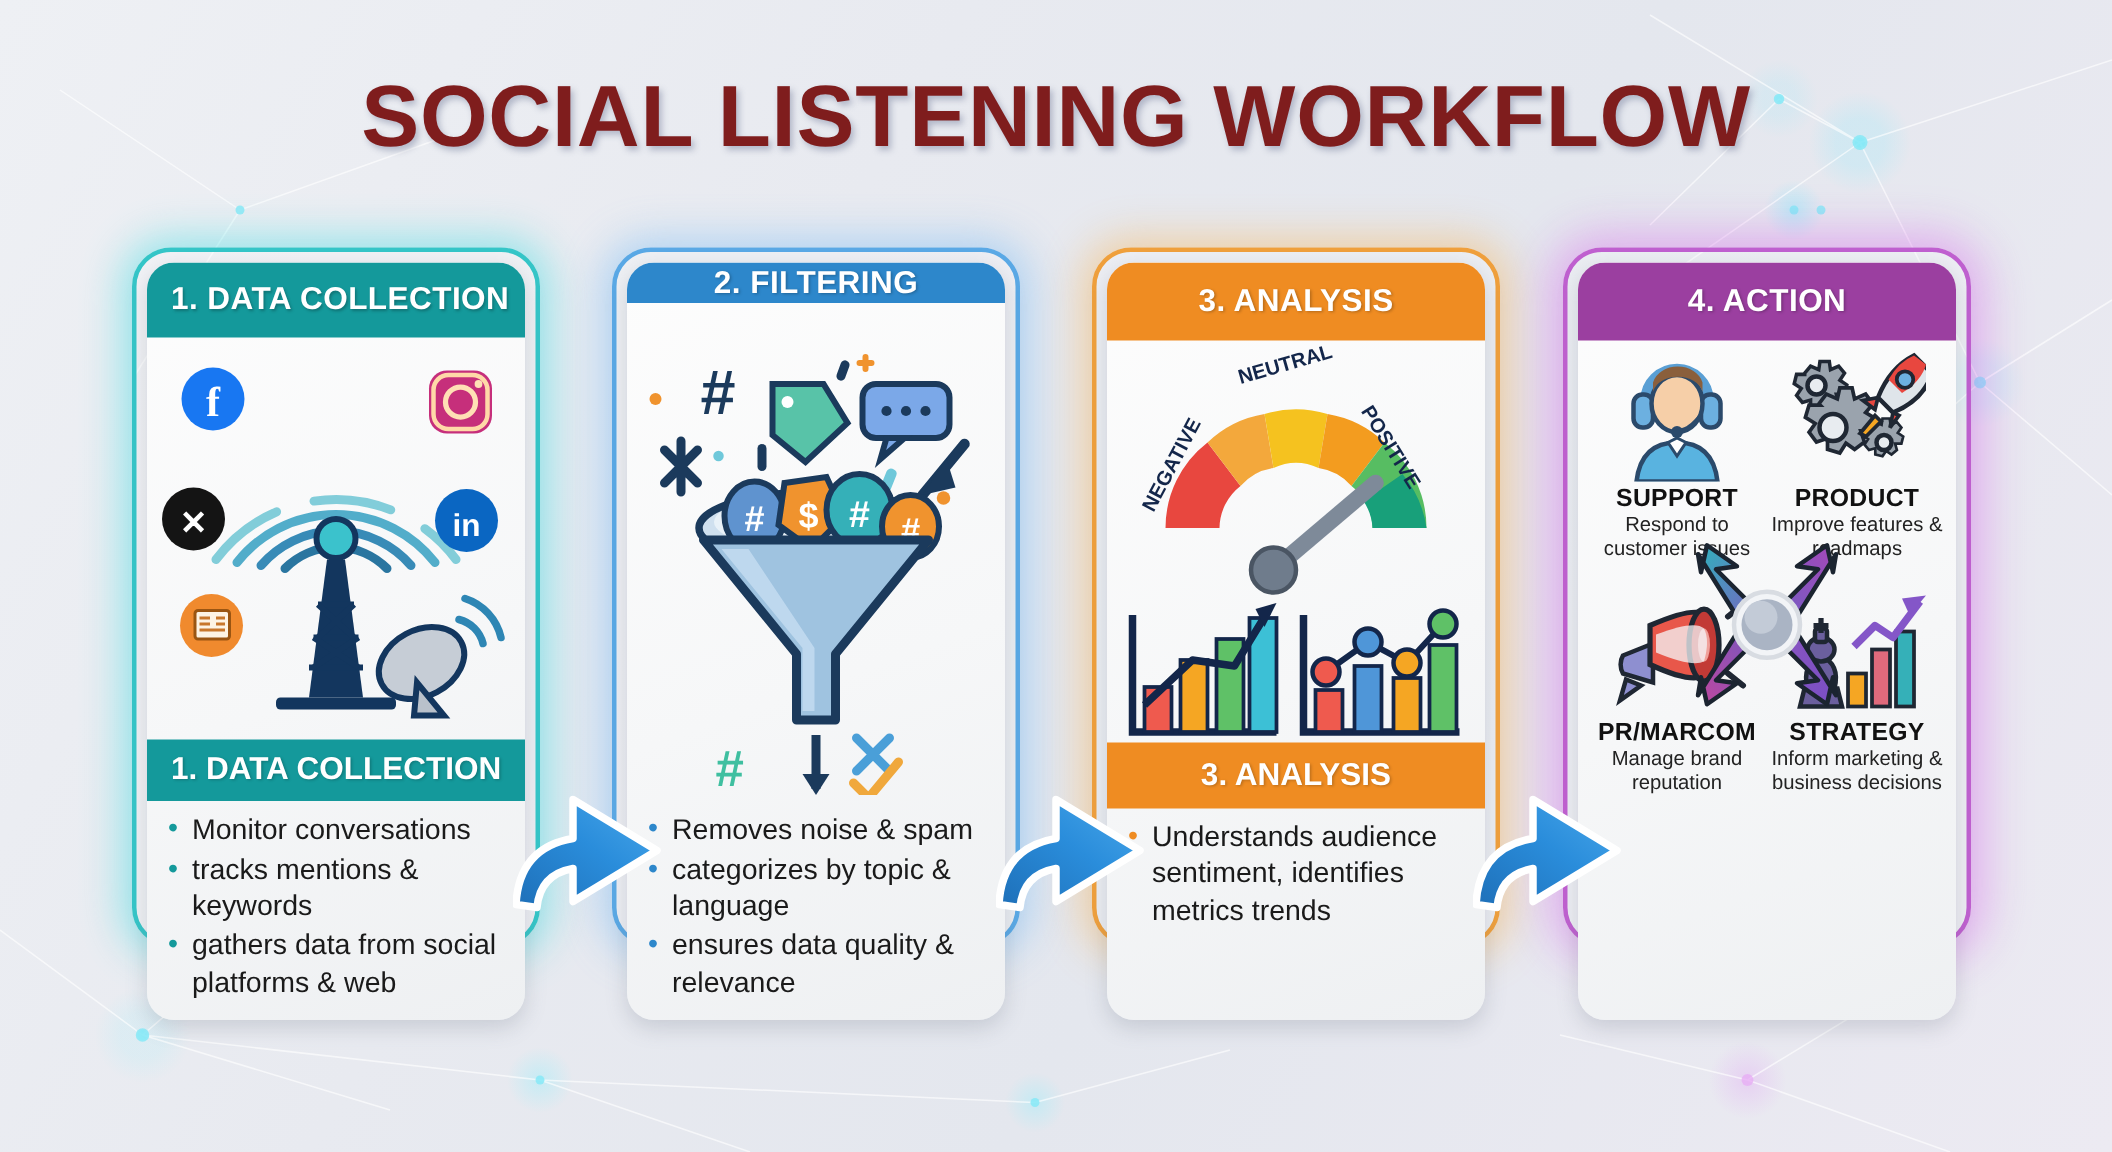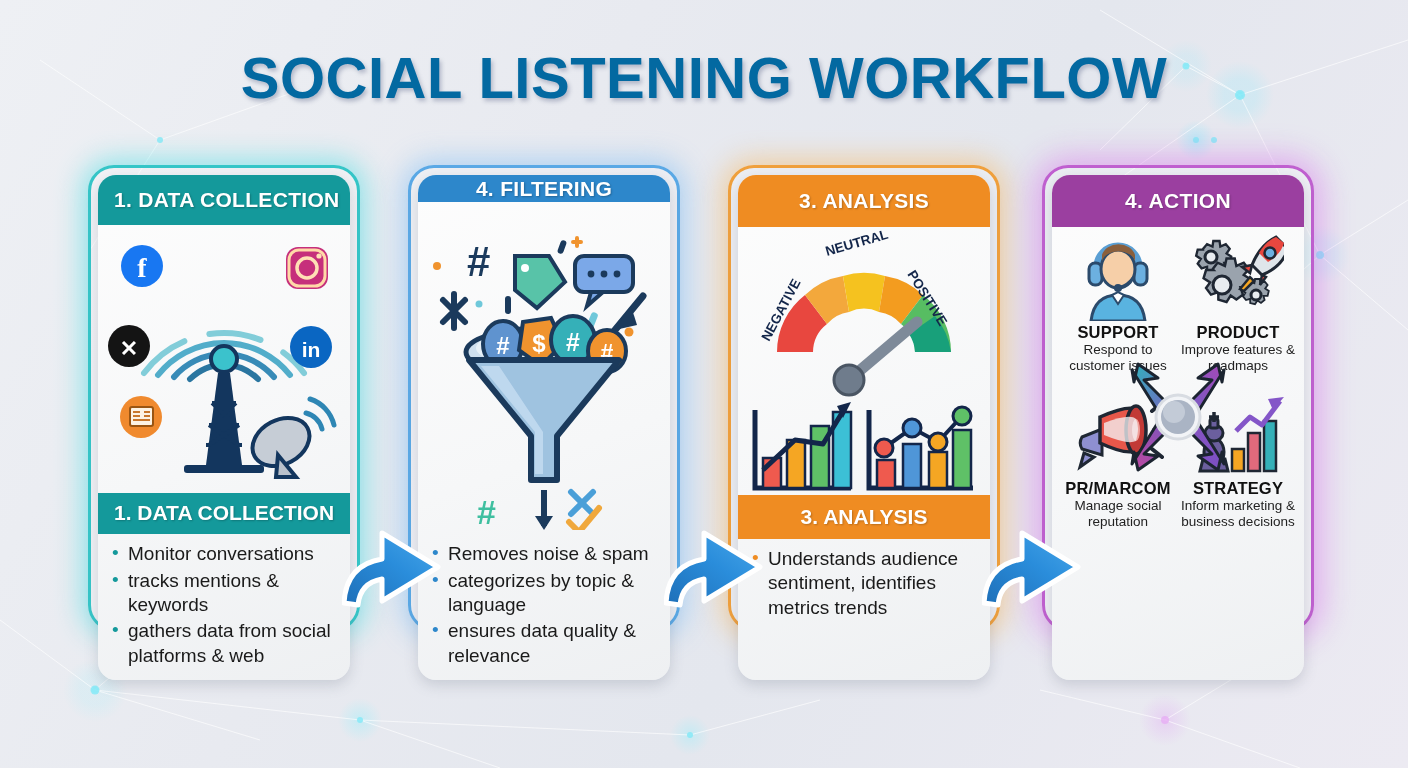--- a/index.html
+++ b/index.html
@@ -17,21 +17,21 @@
       radial-gradient(circle at 1165px 720px, rgba(225,160,245,0.30) 0 3px, rgba(0,0,0,0) 26px),
       linear-gradient(120deg, #eef0f4 0%, #e8eaf0 35%, #e4e7ee 60%, #eceaf2 100%);
     position:relative;
   }
   .bg-net { position:absolute; inset:0; pointer-events:none; opacity:.85; }
   .wrap { position:relative; width:1408px; height:768px; }
 
   .title {
     position:absolute; top:44px; left:0; width:1408px; text-align:center;
     font-size:58px; font-weight:bold; letter-spacing:0.5px;
-    color:#0369a1; text-shadow:2px 3px 4px rgba(110,120,150,0.45);
+    color:#7f1d1d; text-shadow:2px 3px 4px rgba(110,120,150,0.45);
     font-family:"Liberation Sans", sans-serif;
   }
 
   .cards { position:absolute; top:165px; left:0; width:1408px; height:525px; }
 
   .card-slot { position:absolute; top:0; width:272px; height:466px;border-radius:17px; }
   .c1 { left:88px; } .c2 { left:408px; } .c3 { left:728px; } .c4 { left:1042px; }
 
   .card-outer {
     position:absolute; inset:0; border-radius:26px; border:3px solid #2fc4c9;
@@ -184,21 +184,21 @@
           <li>Monitor conversations</li>
           <li>tracks mentions &amp; keywords</li>
           <li>gathers data from social platforms &amp; web</li>
         </ul>
       </div>
     </div>
 
     <div class="card-slot c2">
       <div class="card-outer"></div>
       <div class="card">
-        <div class="hdr center h-blue">4. FILTERING</div>
+        <div class="hdr center h-blue">2. FILTERING</div>
         <div class="art" style="height:330px;">
           <svg width="250" height="326" viewBox="0 0 250 326">
             <g>
               <text x="48" y="72" font-size="42" font-weight="bold" fill="#1b3a5c">#</text>
               <path d="M24,96 l22,22 M46,96 l-22,22 M35,90 v34" stroke="#1b3a5c" stroke-width="6" stroke-linecap="round" fill="none"></path>
               <path d="M96,52 l34,0 l16,26 l-28,26 l-22,-18 z" fill="#58c3a8" stroke="#1b3a5c" stroke-width="4"></path>
               <circle cx="106" cy="64" r="4" fill="#fff"></circle>
               <rect x="156" y="52" width="58" height="36" rx="9" fill="#7ba8e8" stroke="#1b3a5c" stroke-width="4"></rect>
               <path d="M172,88 l-4,14 l16,-14 z" fill="#7ba8e8" stroke="#1b3a5c" stroke-width="4"></path>
               <g fill="#1b3a5c">
@@ -366,21 +366,21 @@
                 <ellipse cx="66" cy="33" rx="10" ry="24" fill="#c23a36" stroke="#1f2733" stroke-width="3.5"></ellipse>
                 <ellipse cx="66" cy="33" rx="4" ry="11" fill="#f0a09a"></ellipse>
                 <path d="M34,26 q26,-10 32,-4 q4,8 0,22 q-8,4 -32,-6 z" fill="#f5f7f9" opacity="0.75"></path>
                 <path d="M14,56 l-4,14 l14,-10 z" fill="#8e8fd0" stroke="#1f2733" stroke-width="3"></path>
                 <g stroke="#1f2733" stroke-width="4" stroke-linecap="round">
                   <path d="M82,14 L92,6 M84,33 L96,33 M82,52 L92,60"></path>
                 </g>
               </svg>
             </div>
             <div class="q-title">PR/MARCOM</div>
-            <div class="q-desc">Manage social reputation</div>
+            <div class="q-desc">Manage brand reputation</div>
           </div>
           <div class="qcell" style="padding-top:10px;">
             <div class="qicon">
               <svg width="100" height="82" viewBox="0 0 100 82">
                 <g fill="#6b5f9e" stroke="#1f2733" stroke-width="3">
                   <path d="M12,76 l28,0 l-3,-12 l-22,0 z"></path>
                   <path d="M17,64 q-4,-16 9,-22 q13,6 9,22 z"></path>
                   <ellipse cx="26" cy="38" rx="9" ry="8"></ellipse>
                   <rect x="22" y="24" width="8" height="9" rx="2"></rect>
                   <path d="M21,22 h10 M26,17 v10" stroke-width="3.5"></path>

